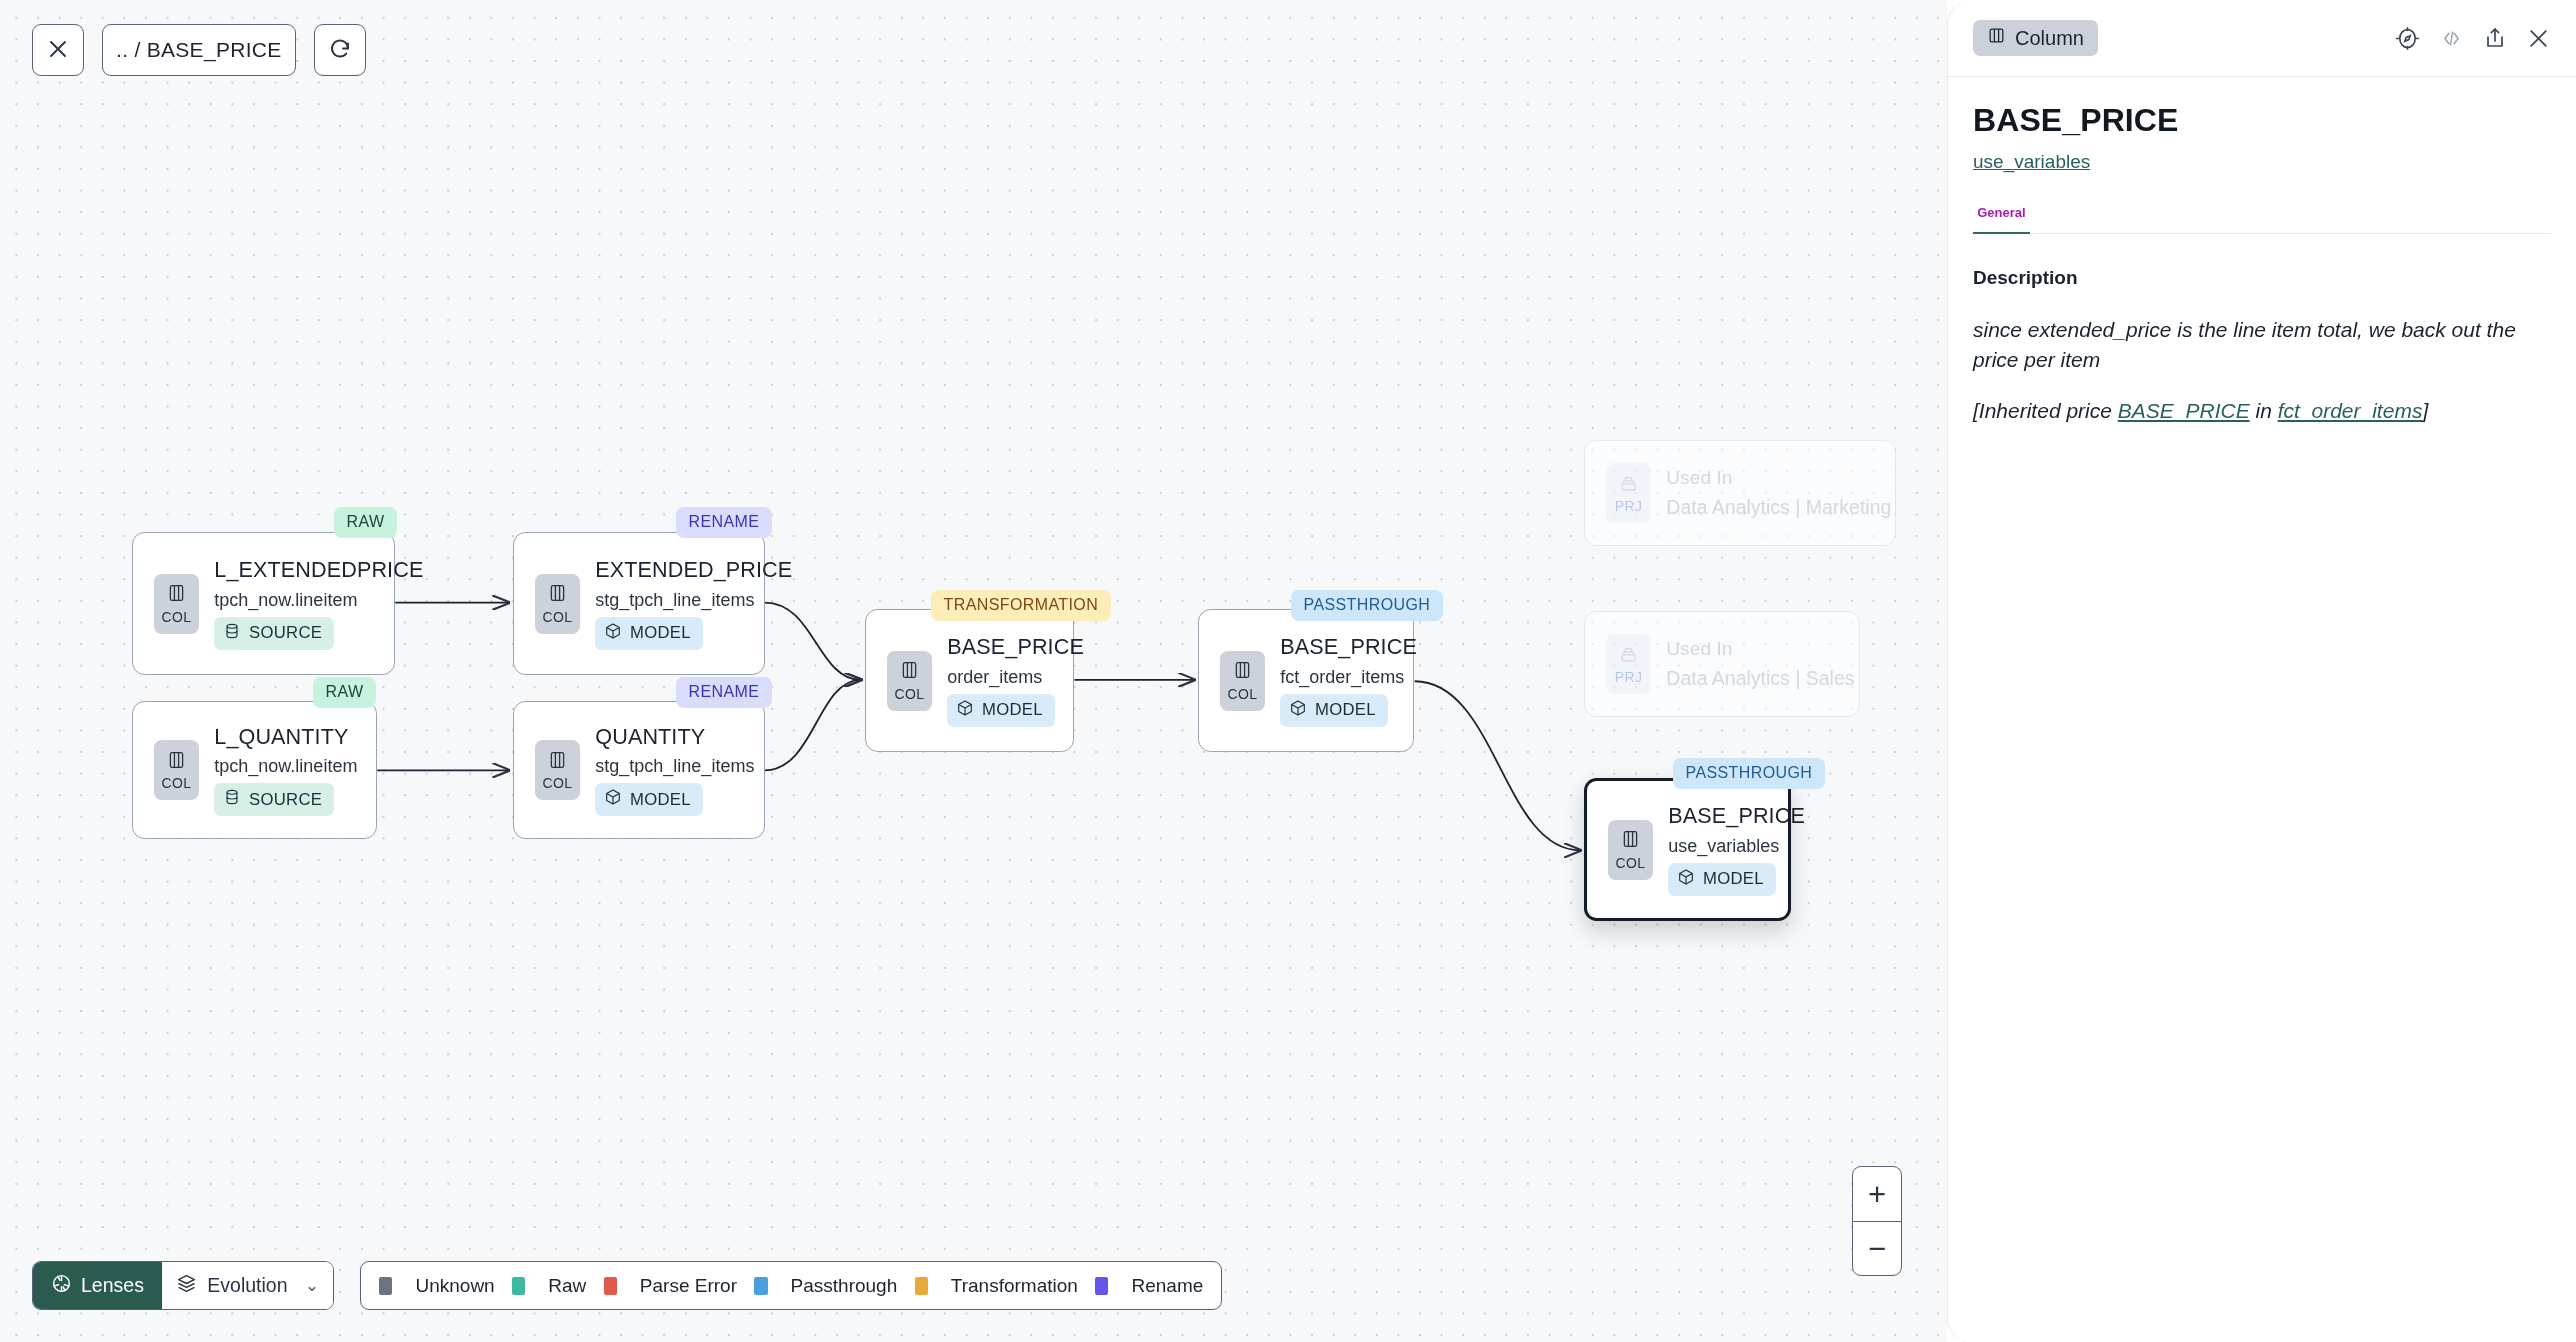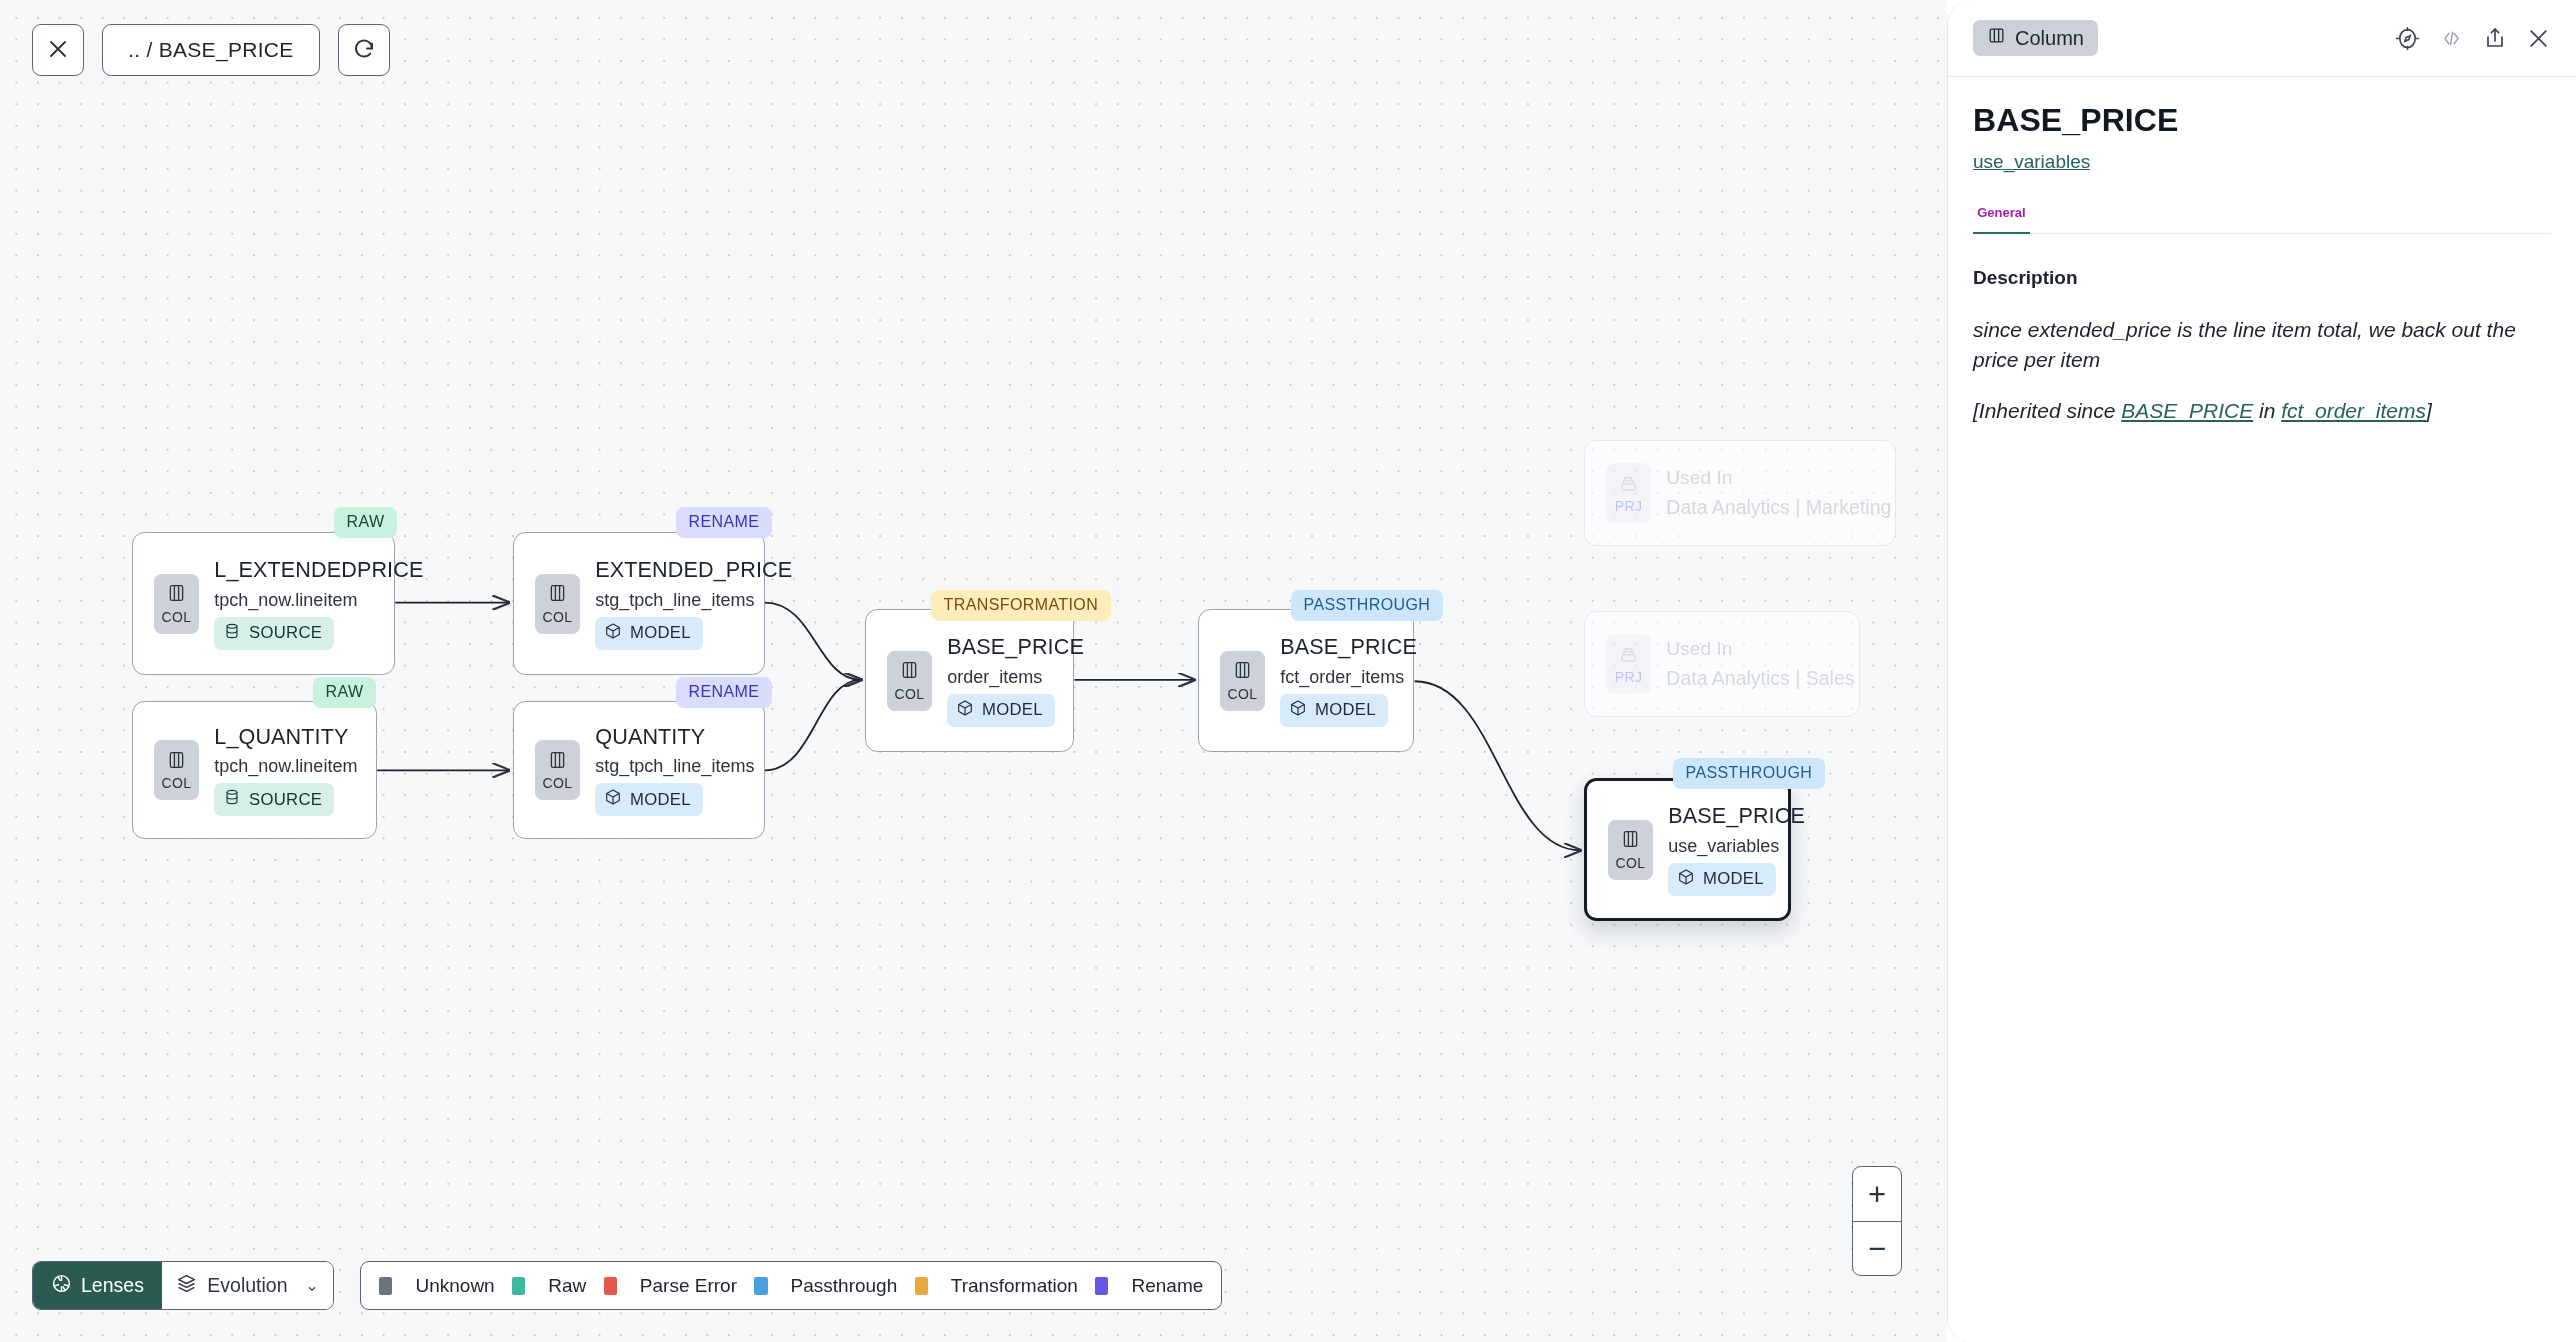--- a/index.html
+++ b/index.html
@@ -27,21 +27,21 @@
     display: flex; align-items: center; gap: 18px; z-index: 30;
   }
   .ctl-btn {
     background: #ffffff; border: 1.1px solid #5c6575;
     border-radius: 9px; height: 52px;
     display: flex; align-items: center; justify-content: center;
     cursor: pointer; color: #2b3445;
   }
   .ctl-square { width: 52px; }
   .ctl-path {
-    padding: 0 25px; font-size: 21px; letter-spacing: 0.3px;
+    padding: 0 13px; font-size: 21px; letter-spacing: 0.3px;
     color: #1d2430; white-space: nowrap;
   }
 
   
   .node {
     position: absolute;
     background: #ffffff;
     border: 1.2px solid #9aa3b0;
     border-radius: 12.5px;
     z-index: 12;
@@ -558,18 +558,18 @@
       <div id="col-name">BASE_PRICE</div>
       <div id="col-parent">use_variables</div>
 
       <div id="tabs">
         <div class="tab">General</div>
       </div>
 
       <div id="desc-label">Description</div>
       <div id="desc-text">since extended_price is the line item total, we back out the price per item</div>
       <div id="desc-inherit">
-        <span>[Inherited since </span><a>BASE_PRICE</a><span> in </span><a>fct_order_items</a><span>]</span>
+        <span>[Inherited price </span><a>BASE_PRICE</a><span> in </span><a>fct_order_items</a><span>]</span>
       </div>
     </div>
   </div>
 </div>
 
 
 </body></html>

